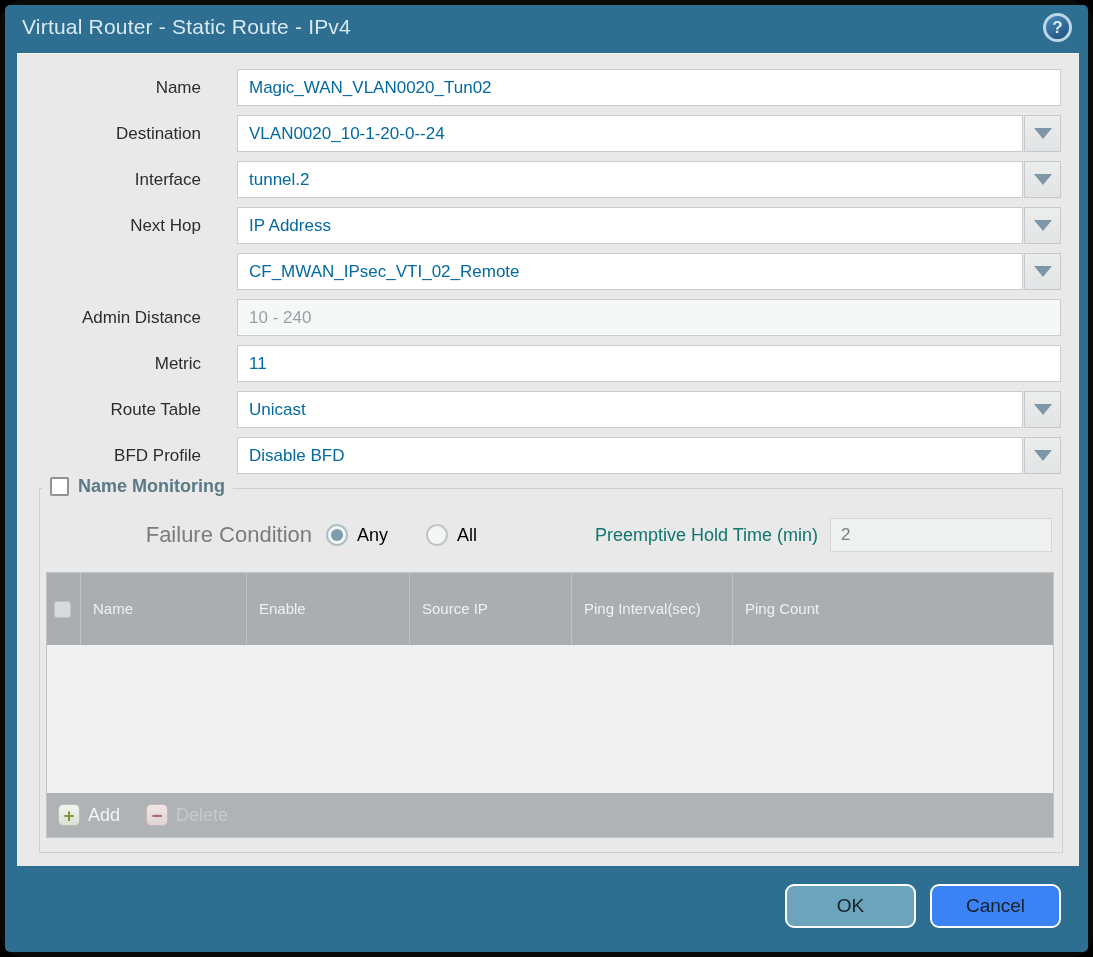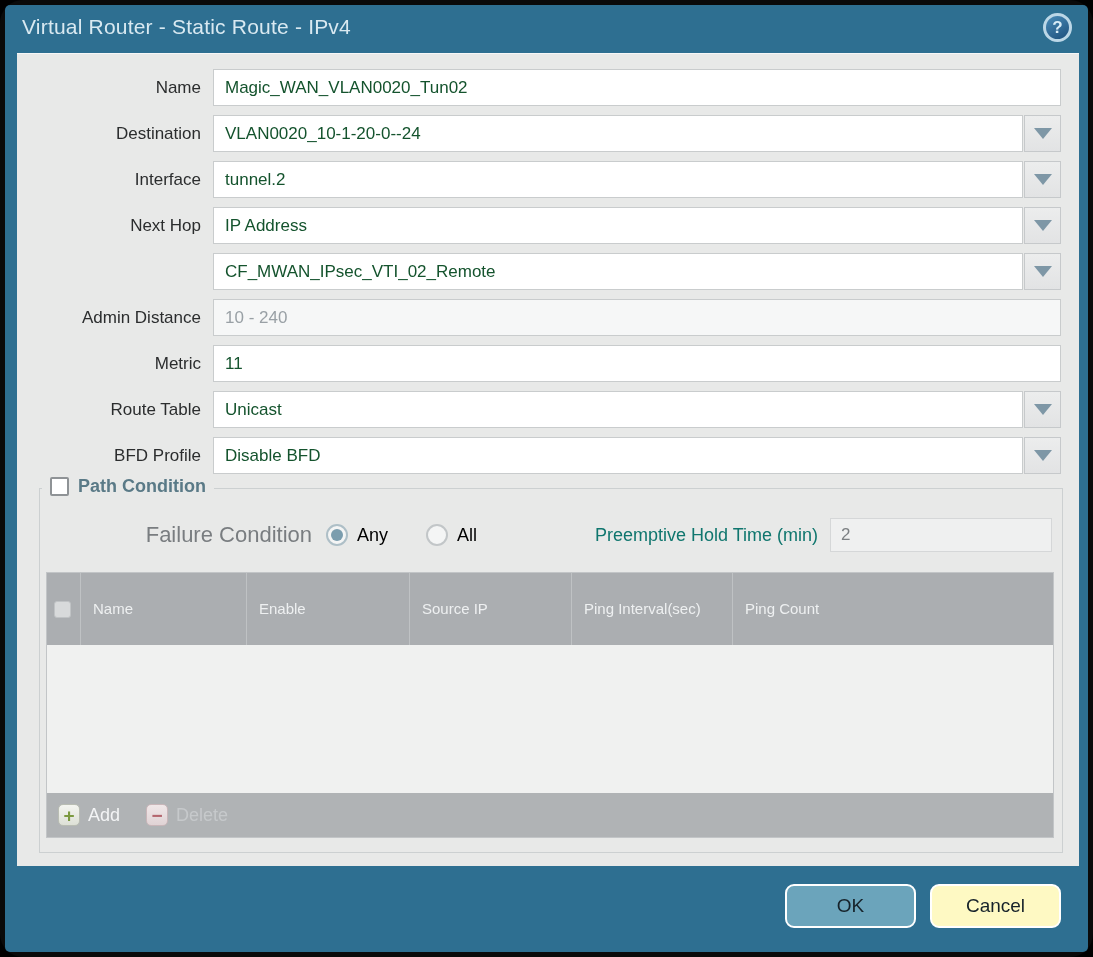--- a/index.html
+++ b/index.html
@@ -18,21 +18,21 @@
   
   .content{position:absolute;top:48px;left:12px;right:9px;bottom:86px;
            background:#e8e9e8;border-top:1px solid #f6f7f7;overflow:hidden;}
 
   
   .form{padding-top:15px;}
   .row{display:flex;align-items:center;height:37px;margin:0 18px 9px 0;}
   .row .lbl{width:196px;text-align:right;padding-right:12px;font-size:17px;color:#2b2d2e;flex:none;}
   .fieldbox{flex:1;display:flex;height:37px;}
   .tinput{flex:1;min-width:0;height:37px;border:1px solid #c9cccd;background:#fff;
-          font-size:17px;color:#14532d;padding:0 11px;outline:none;}
+          font-size:17px;color:#0369a1;padding:0 11px;outline:none;margin-left:24px;}
   .tinput.dim{background:#f6f7f7;}
   .tinput::placeholder{color:#99a0a5;}
   .ddbtn{flex:none;width:37px;height:37px;margin-left:1px;border:1px solid #c6c9cb;
          background:linear-gradient(#eceded,#e2e3e4);display:flex;align-items:center;
          justify-content:center;cursor:pointer;}
   .tri{width:0;height:0;border-left:9px solid transparent;border-right:9px solid transparent;
        border-top:11px solid #7e97a6;}
 
   
   .fs{position:relative;margin:14px 16px 0 22px;border:1px solid #ccd0d1;
@@ -71,21 +71,21 @@
   .add-sq{background:linear-gradient(#f4f5f0,#dde0d6);border:1px solid #b9bdb3;color:#7c9a40;}
   .del-sq{background:linear-gradient(#f0e7e8,#e0d3d5);border:1px solid #c9b6b9;color:#b4666e;}
   .tbtn .tl{font-size:18px;color:#f3f4f5;}
   .tbtn.disabled .tl{color:#c6c9cb;}
 
   
   .actions{position:absolute;right:27px;bottom:24px;display:flex;gap:14px;}
   .btn{width:131px;height:44px;border:2px solid #ffffff;border-radius:9px;font-size:19px;
        color:#16222a;display:flex;align-items:center;justify-content:center;cursor:pointer;}
   .btn.ok{background:#6ba4bb;}
-  .btn.cancel{background:#fef9c3;text-align:right;}
+  .btn.cancel{background:#3b82f6;text-align:right;}
 </style>
 </head>
 <body>
 
 <div class="screen">
   <div class="dialog">
 
     <div class="titlebar">
       <div class="title">Virtual Router - Static Route - IPv4</div>
       <div class="help">
@@ -175,21 +175,21 @@
               <i class="tri"></i>
             </div>
           </div>
         </div>
 
       </div>
 
       <div class="fs">
         <div class="legend">
           <div class="cbox"></div>
-          <div class="cap">Path Condition</div>
+          <div class="cap">Name Monitoring</div>
         </div>
 
         <div class="failrow">
           <div class="flabel">Failure Condition</div>
           <div class="radio sel">
               <i></i>
             </div>
           <div class="rlabel gap">Any</div>
           <div class="radio">
               <i></i>

